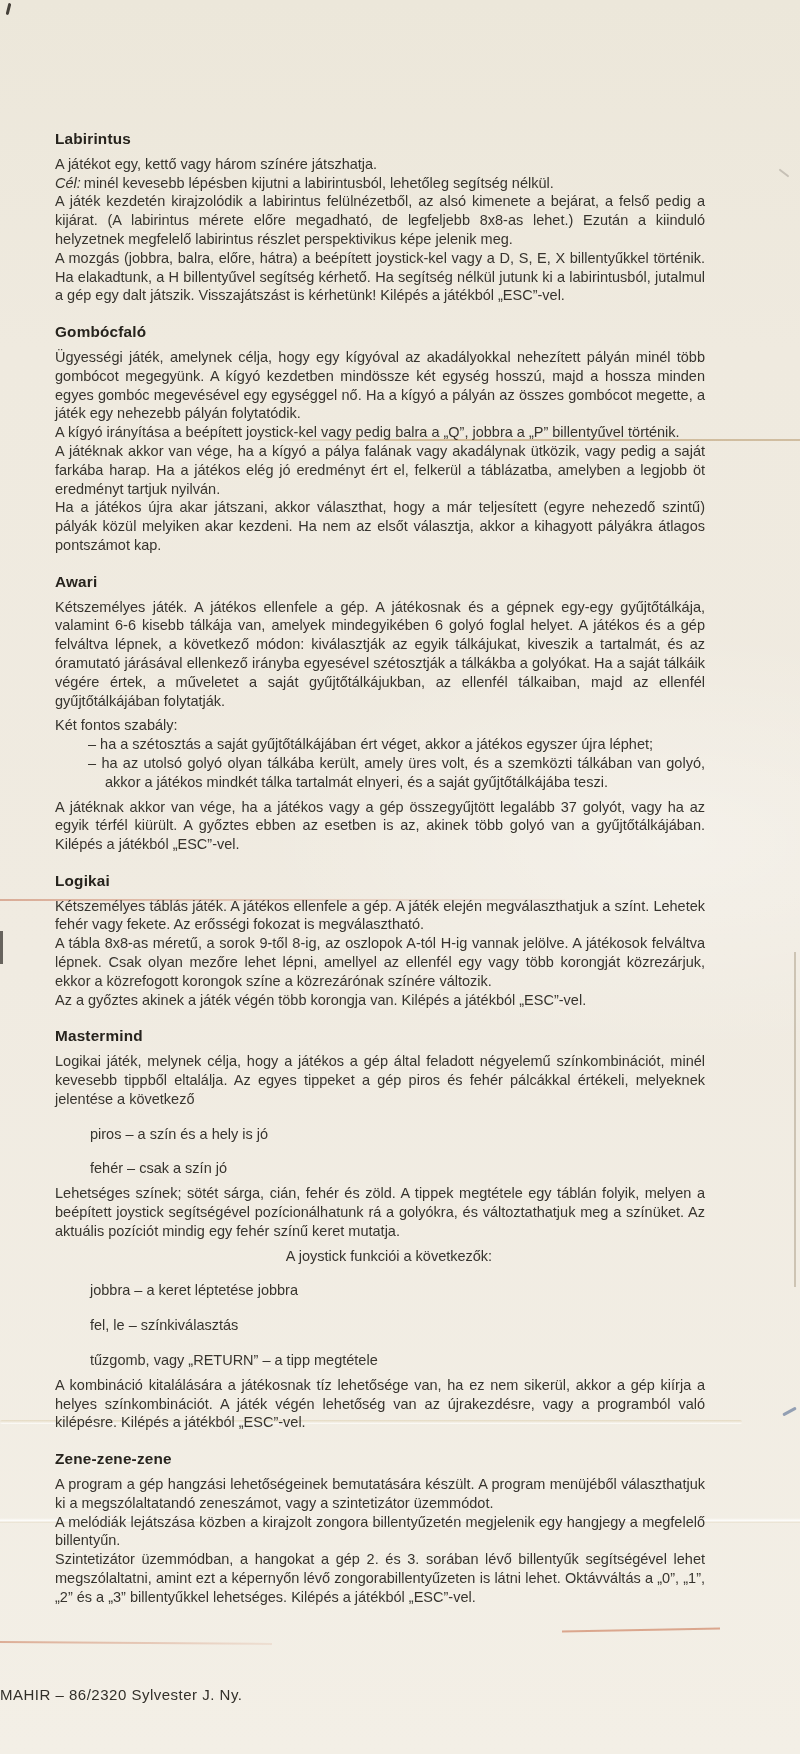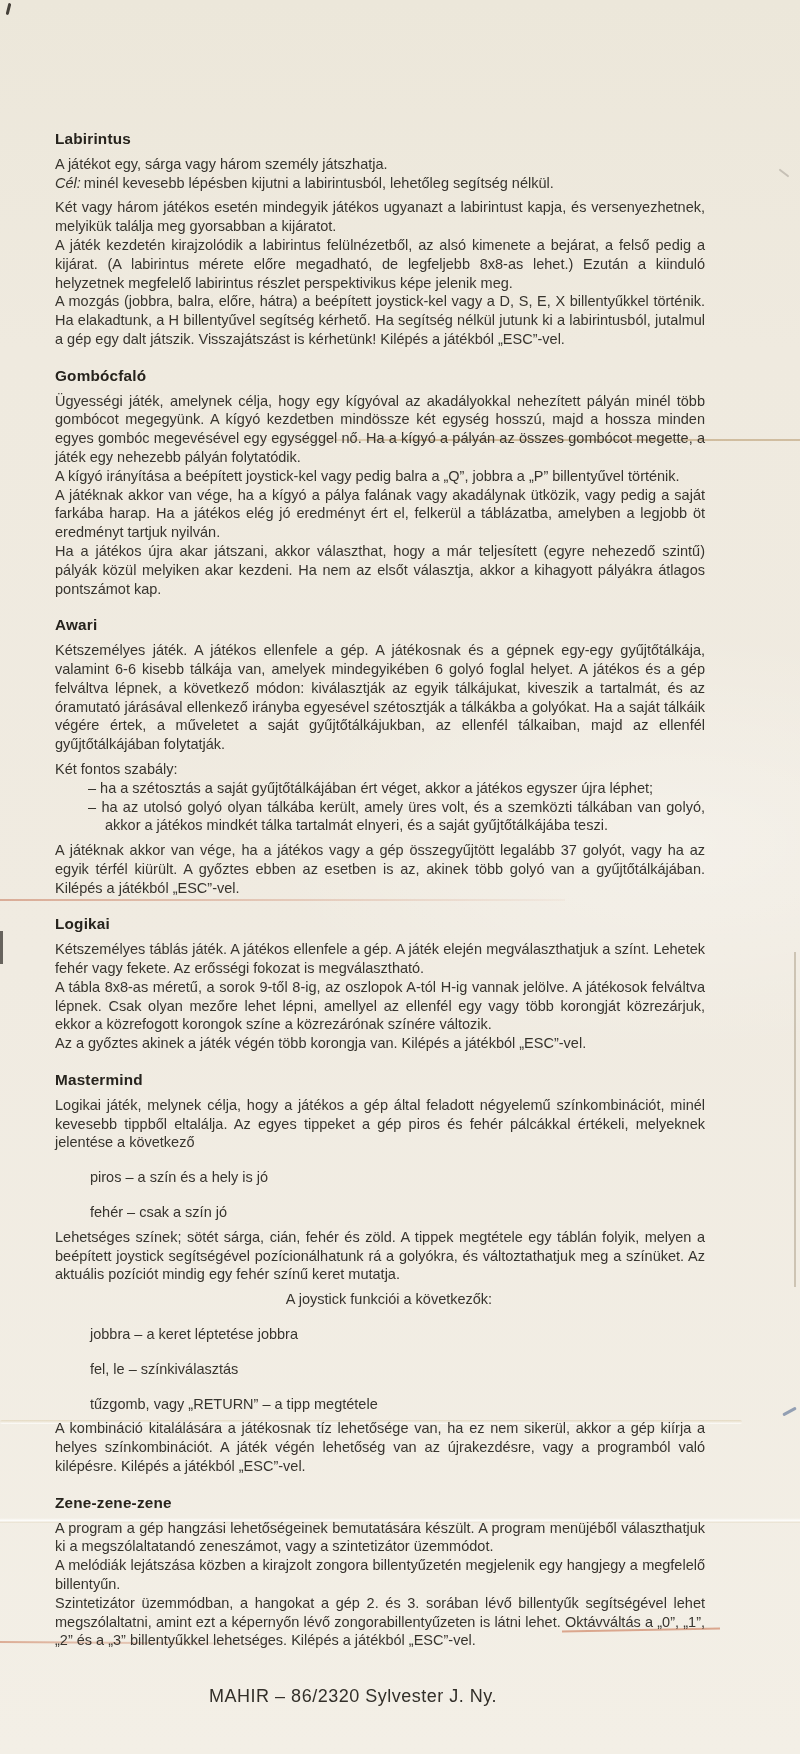--- a/index.html
+++ b/index.html
@@ -24,21 +24,21 @@
   }
   .content section:first-child .sec-title { margin-top:0; }
   .blk { margin:0; }
   .spaced { margin-top:6px; }
   .indent { padding-left:35px; text-align:left;margin-top:16px; }
   .indent-sm { padding-left:18px; text-align:center; }
   .dash { padding-left:50px; text-indent:-17px; }
   em.lead { font-style:italic; margin-right:3px; }
   .footer {
     position:absolute; top:1686px; left:0; width:706px;
-    text-align:center; font-size:18px; color:#322f29; letter-spacing:0.5px;
+    font-size:15px; color:#322f29; letter-spacing:0.5px;
   }
   
   .corner-mark { position:absolute; top:3px; left:7px; width:3px; height:12px;
     background:#46413a; transform:rotate(14deg); border-radius:2px; }
   .scratch-tr { position:absolute; top:172px; left:778px; width:12px; height:2px;
     background:rgba(150,145,135,0.45); transform:rotate(38deg); border-radius:2px; }
   .crease-1 { position:absolute; top:439px; left:250px; width:550px; height:2px;
     background:linear-gradient(90deg, rgba(186,148,92,0) 0%, rgba(186,148,92,0.55) 30%, rgba(170,135,85,0.45) 100%); }
   .crease-2 { position:absolute; top:899px; left:0; width:565px; height:2px;
     background:linear-gradient(90deg, rgba(196,110,78,0.50), rgba(196,110,78,0.05)); }
@@ -69,23 +69,22 @@
   <div class="streak-right"></div>
   <div class="crease-3"></div>
   <div class="tick-blue"></div>
   <div class="crease-4"></div>
   <div class="mark-red-a"></div>
   <div class="mark-red-b"></div>
 
   <div class="content" id="content">
       <section>
         <h3 class="sec-title">Labirintus</h3>
-        <p class="blk p">A játékot egy, sárga vagy három személy játszhatja.</p>
+        <p class="blk p">A játékot egy, kettő vagy három színére játszhatja.</p>
         <p class="blk p"><em class="lead">Cél:</em><span>minél kevesebb lépésben kijutni a labirintusból, lehetőleg segítség nélkül.</span></p>
-        <p class="blk p spaced">Két vagy három játékos esetén mindegyik játékos ugyanazt a labirintust kapja, és versenyezhetnek, melyikük találja meg gyorsabban a kijáratot.</p>
         <p class="blk p">A játék kezdetén kirajzolódik a labirintus felülnézetből, az alsó kimenete a bejárat, a felső pedig a kijárat. (A labirintus mérete előre megadható, de legfeljebb 8x8-as lehet.) Ezután a kiinduló helyzetnek megfelelő labirintus részlet perspektivikus képe jelenik meg.</p>
         <p class="blk p">A mozgás (jobbra, balra, előre, hátra) a beépített joystick-kel vagy a D, S, E, X billentyűkkel történik. Ha elakadtunk, a H billentyűvel segítség kérhető. Ha segítség nélkül jutunk ki a labirintusból, jutalmul a gép egy dalt játszik. Visszajátszást is kérhetünk! Kilépés a játékból „ESC”-vel.</p>
       </section>
       <section>
         <h3 class="sec-title">Gombócfaló</h3>
         <p class="blk p">Ügyességi játék, amelynek célja, hogy egy kígyóval az akadályokkal nehezített pályán minél több gombócot megegyünk. A kígyó kezdetben mindössze két egység hosszú, majd a hossza minden egyes gombóc megevésével egy egységgel nő. Ha a kígyó a pályán az összes gombócot megette, a játék egy nehezebb pályán folytatódik.</p>
         <p class="blk p">A kígyó irányítása a beépített joystick-kel vagy pedig balra a „Q”, jobbra a „P” billentyűvel történik.</p>
         <p class="blk p">A játéknak akkor van vége, ha a kígyó a pálya falának vagy akadálynak ütközik, vagy pedig a saját farkába harap. Ha a játékos elég jó eredményt ért el, felkerül a táblázatba, amelyben a legjobb öt eredményt tartjuk nyilván.</p>
         <p class="blk p">Ha a játékos újra akar játszani, akkor választhat, hogy a már teljesített (egyre nehezedő szintű) pályák közül melyiken akar kezdeni. Ha nem az elsőt választja, akkor a kihagyott pályákra átlagos pontszámot kap.</p>
       </section>

